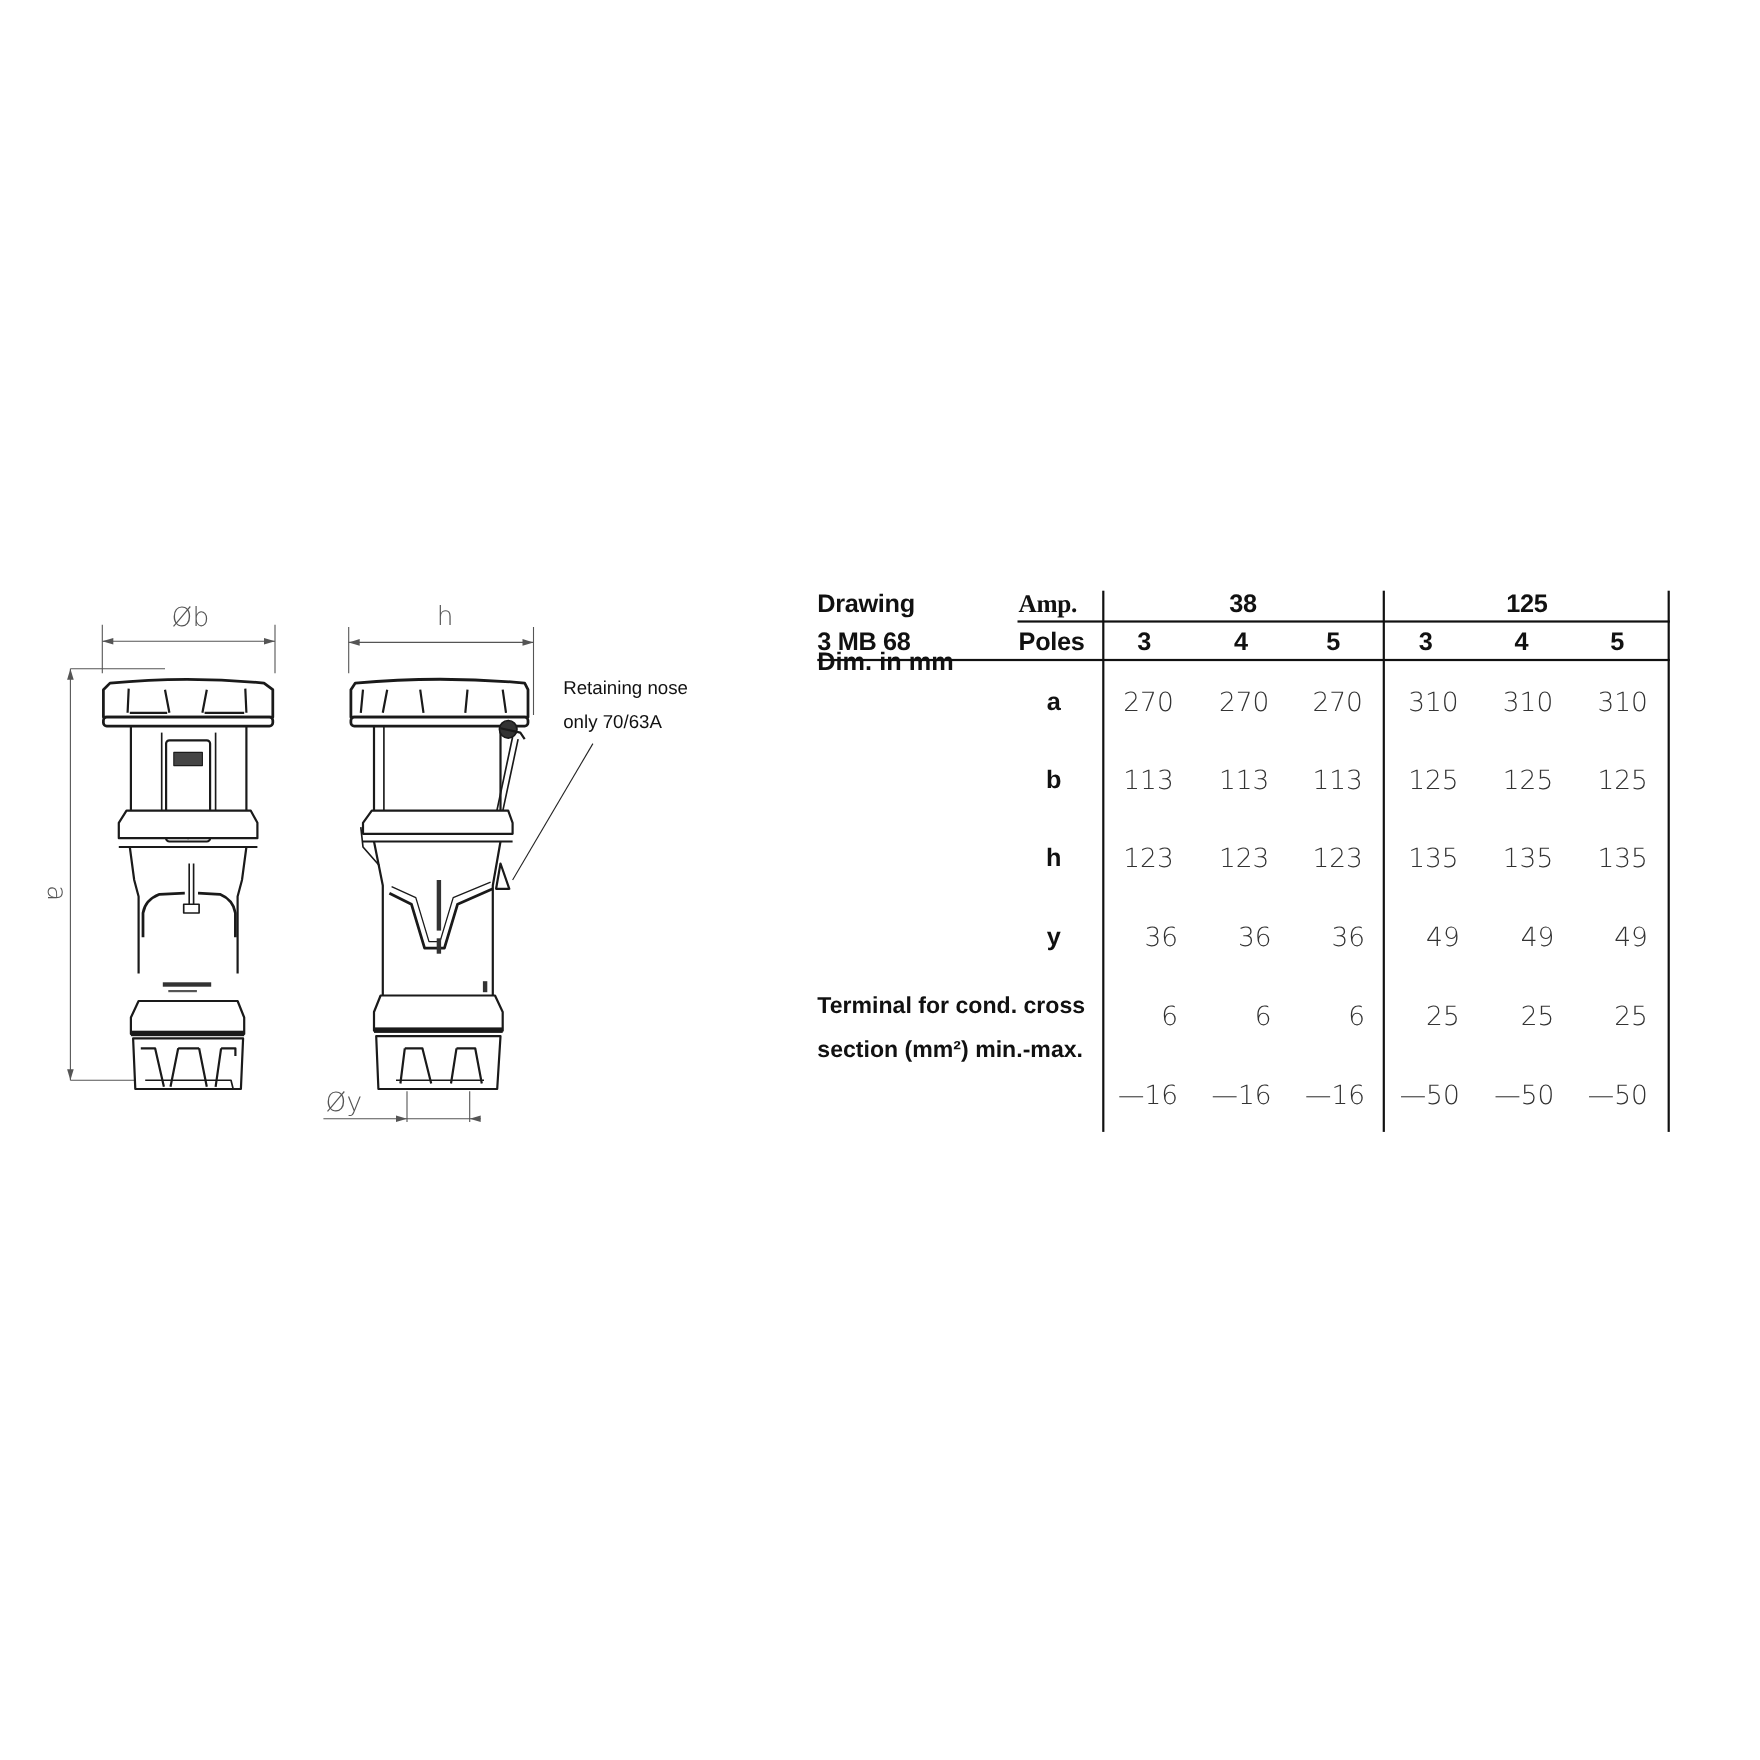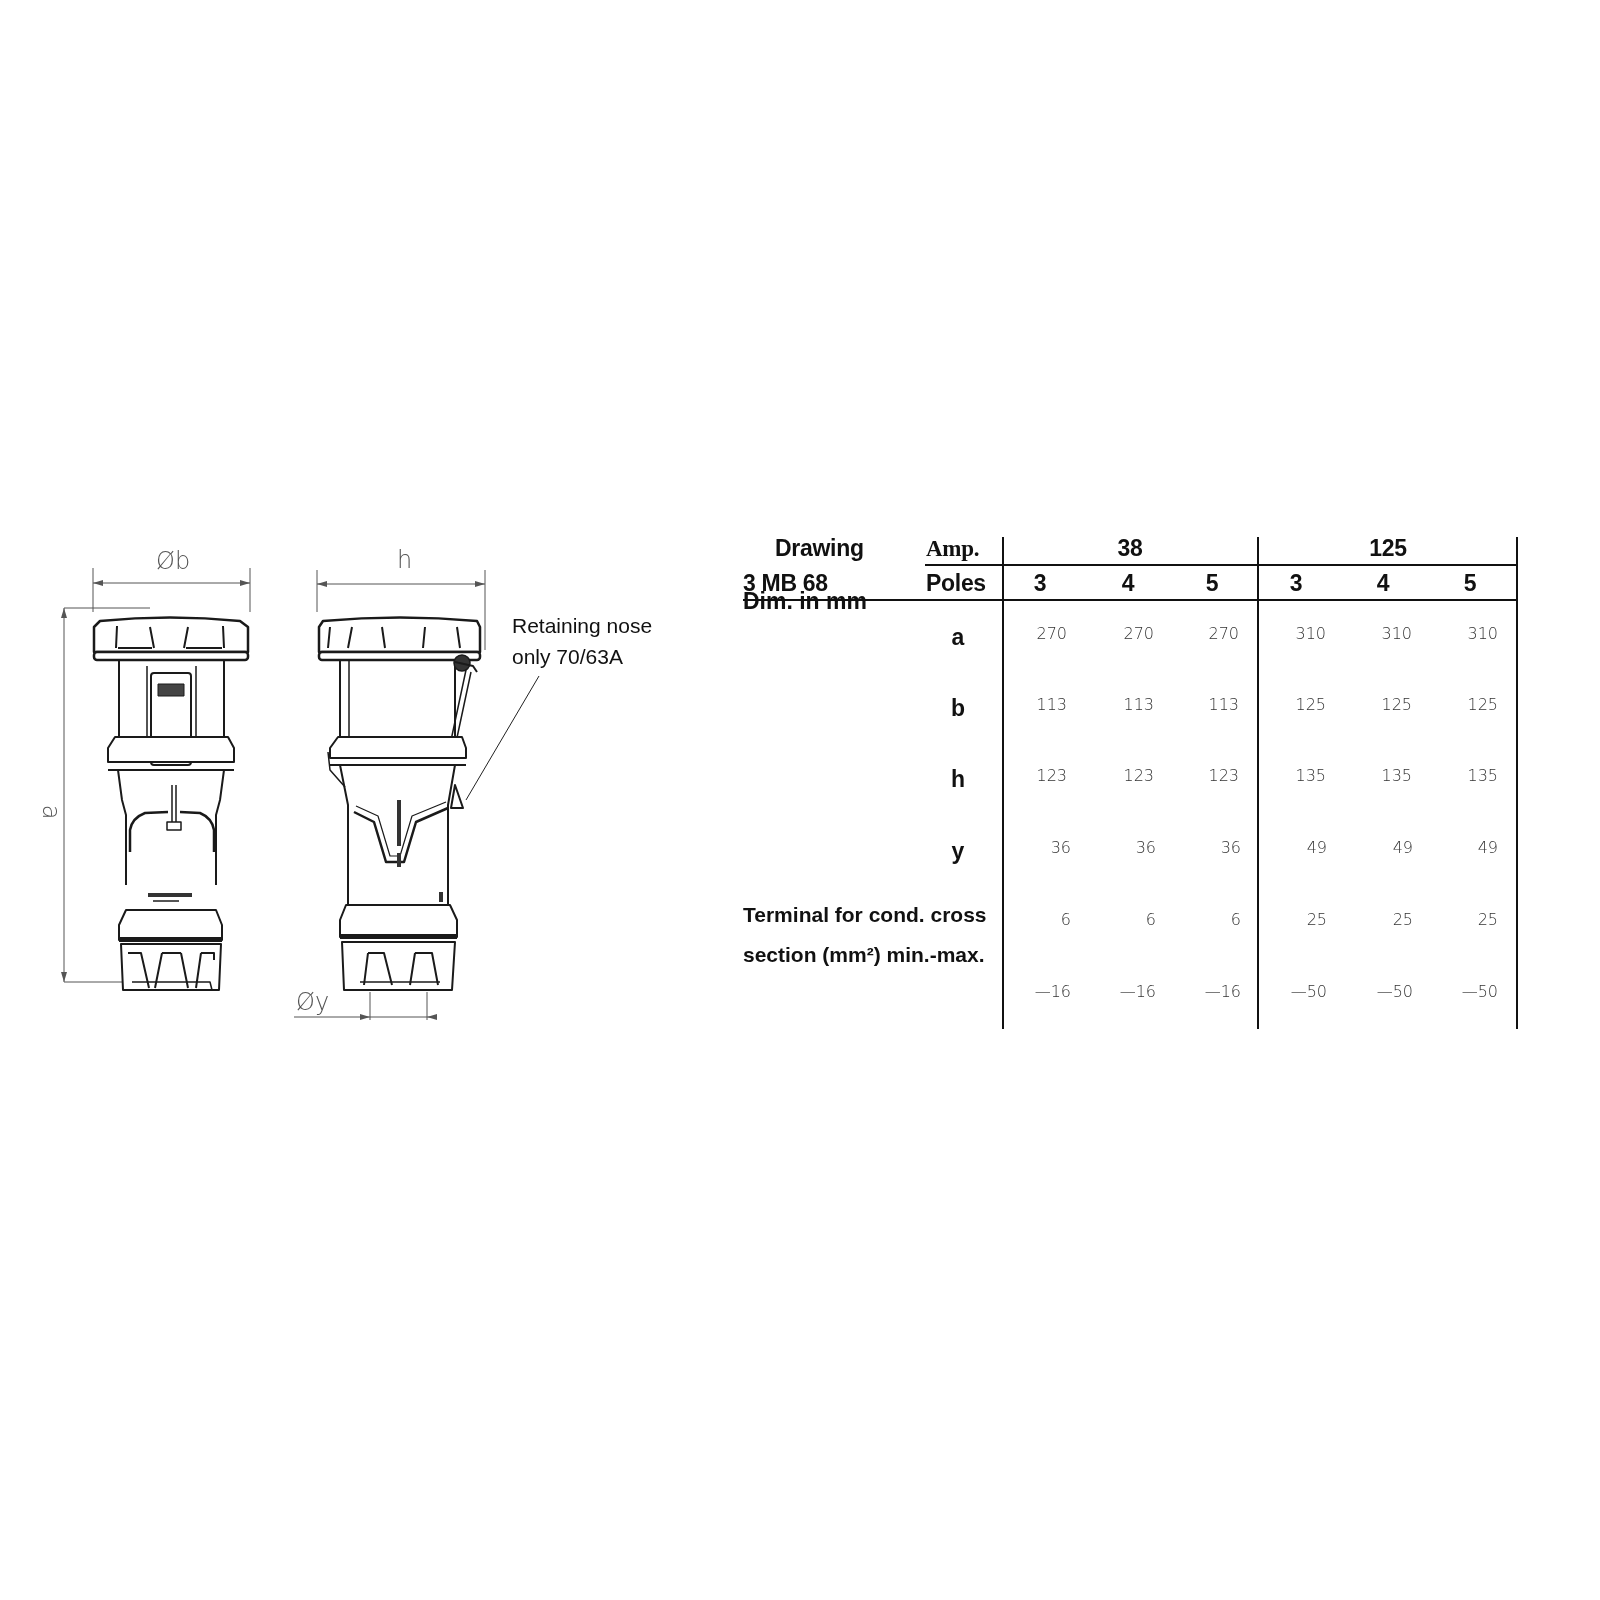--- a/index.html
+++ b/index.html
@@ -51,21 +51,21 @@
   }
   .dim-y {
     left: 296px;
     top: 990px;
   }
   .callout {
     position: absolute;
     left: 512px;
     top: 610px;
     font-family: "Liberation Sans", sans-serif;
-    font-size: 21px;
+    font-size: 17px;
     line-height: 31px;
     color: #111111;
   }
   
   .spec-table {
     position: absolute;
     left: 0;
     top: 0;
     width: 1600px;
     height: 1600px;
@@ -88,21 +88,21 @@
     font-size: 23px;
     color: #111111;
   }
   .rowlabel.small {
     font-size: 21px;
     font-weight: 600;
   }
   .num {
     font-family: "DejaVu Sans", sans-serif;
     font-weight: 200;
-    font-size: 16px;
+    font-size: 24px;
     color: #333333;
     text-align: right;
     width: 70px;
   }
   .hcenter {
     text-align: center;
     width: 80px;
   }
   .rule {
     position: absolute;
@@ -228,21 +228,21 @@
 </div>
 
 <div class="spec-table">
 
   <div class="rule" style="left:925px; top:564px; width:593px; height:2px;"></div>
   <div class="rule" style="left:743px; top:599px; width:775px; height:2px;"></div>
   <div class="rule" style="left:1002px; top:537px; width:2px; height:492px;"></div>
   <div class="rule" style="left:1257px; top:537px; width:2px; height:492px;"></div>
   <div class="rule" style="left:1516px; top:537px; width:2px; height:492px;"></div>
 
-  <span class="cell hdr" style="left:743px; top:537px;margin-left:32px;">Drawing</span>
+  <span class="cell hdr" style="left:743px; top:537px;">Drawing</span>
   <span class="cell hdr" style="left:743px; top:572px;">3 MB 68</span>
   <span class="cell hdr" style="left:926px; top:537px;font-family:Liberation Serif, serif;">Amp.</span>
   <span class="cell hdr" style="left:926px; top:572px;">Poles</span>
 
   <span class="cell hdr hcenter" style="left:1090px; top:537px;">38</span>
   <span class="cell hdr hcenter" style="left:1348px; top:537px;">125</span>
 
   <span class="cell hdr hcenter" style="left:1000px; top:572px;">3</span>
   <span class="cell hdr hcenter" style="left:1088px; top:572px;">4</span>
   <span class="cell hdr hcenter" style="left:1172px; top:572px;">5</span>

